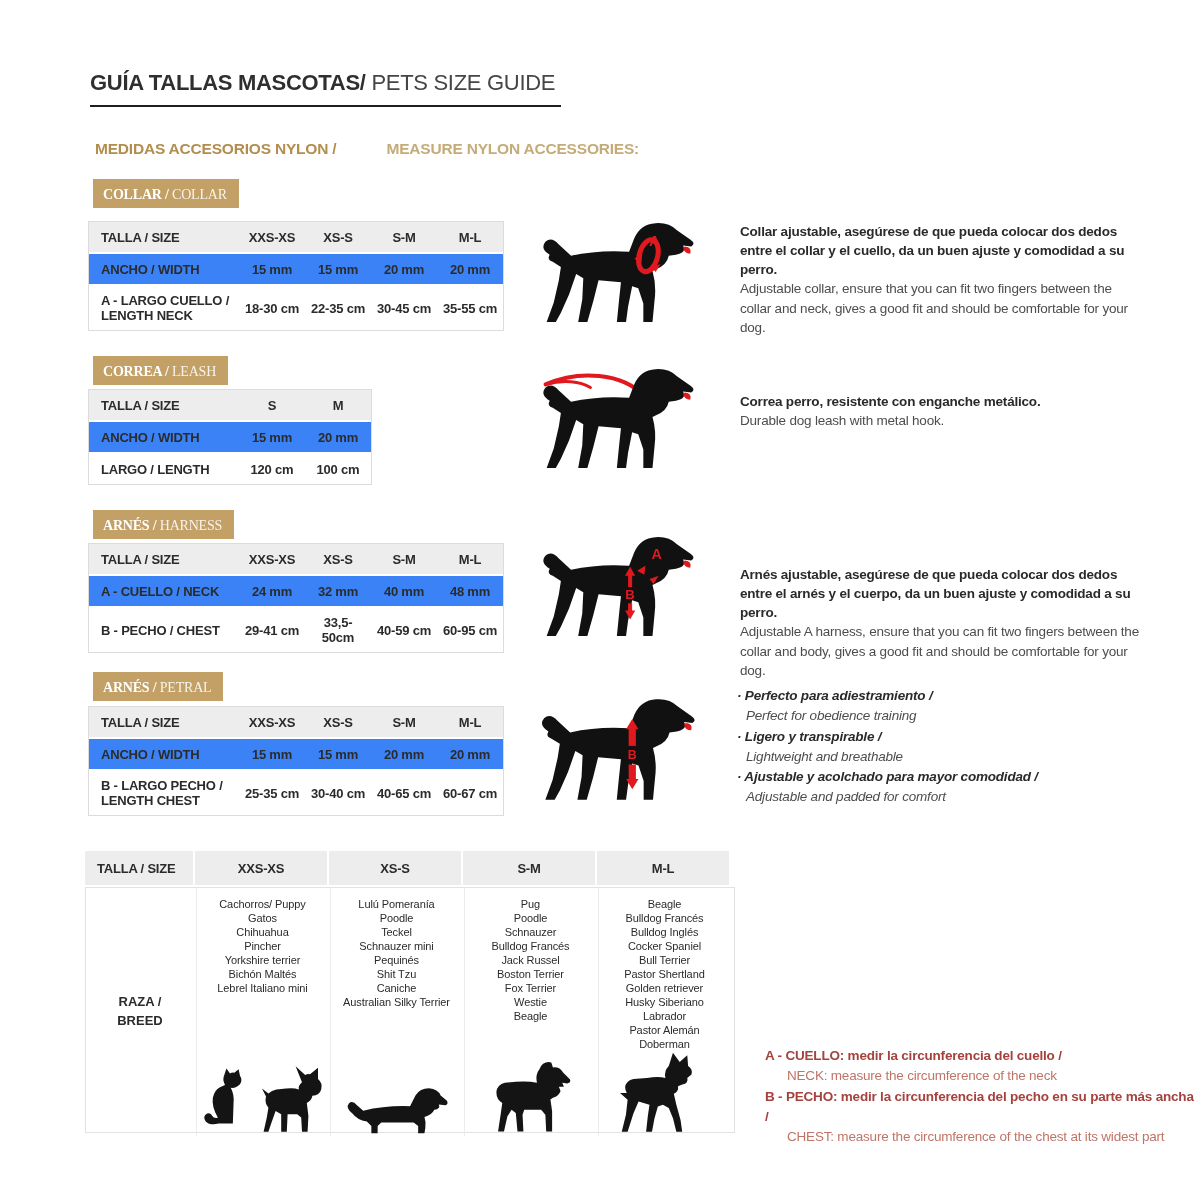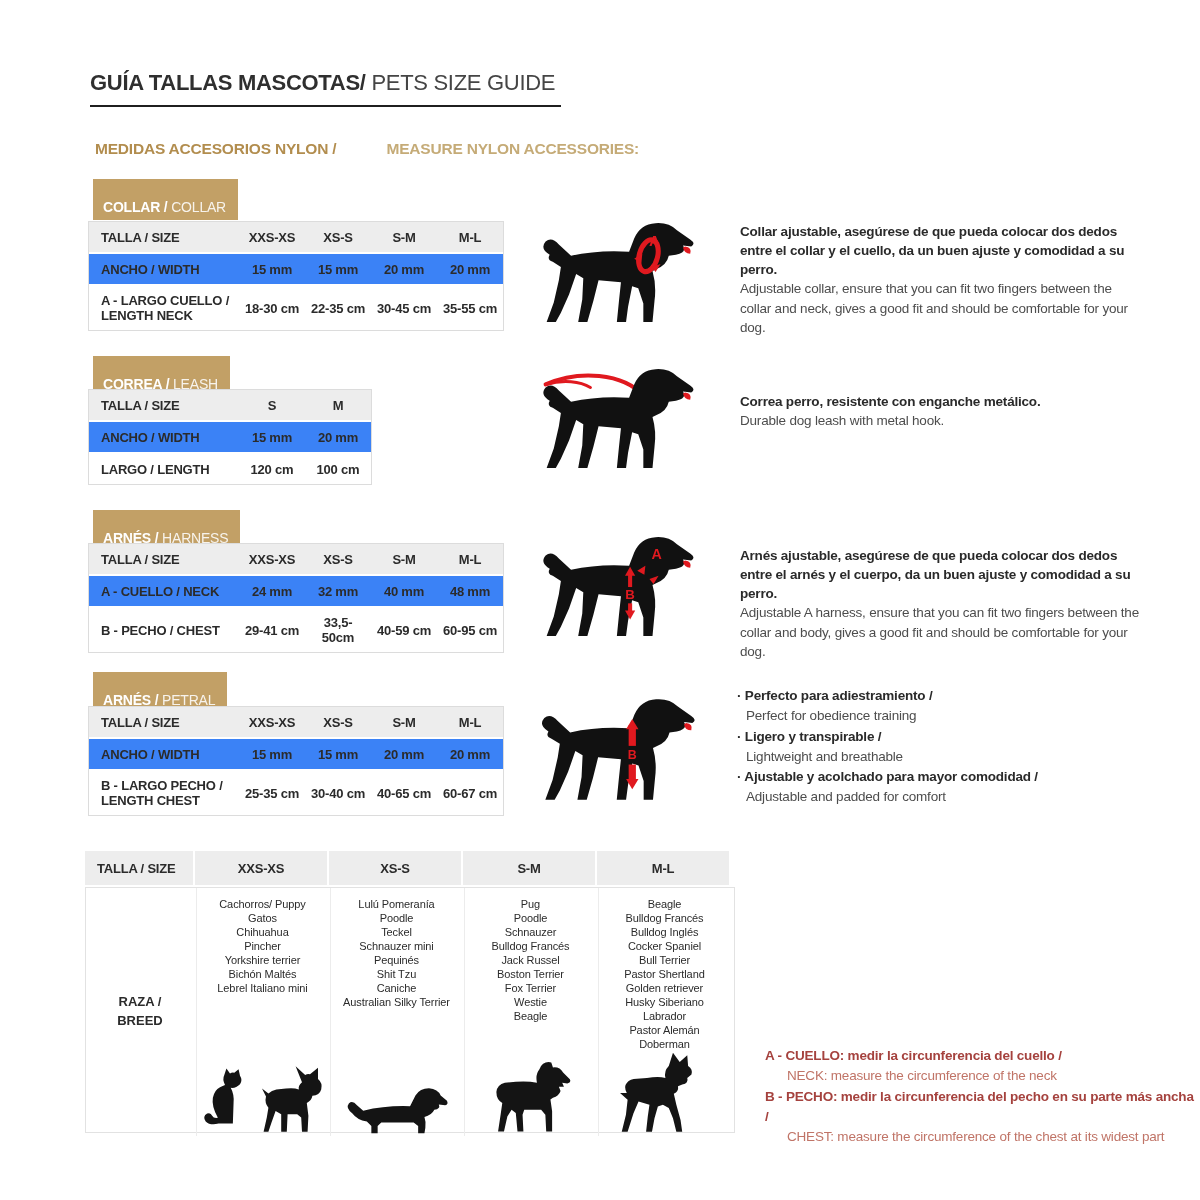--- a/index.html
+++ b/index.html
@@ -11,21 +11,21 @@
   .page-title { position:absolute; left:90px; top:70px; font-size:22px; font-weight:700;
                 letter-spacing:-0.3px; color:#2f2f2f; border-bottom:2px solid #1f1f1f;
                 padding-bottom:9px; padding-right:6px; white-space:nowrap; }
   .page-title .t-en { font-weight:400; color:#454545; }
   .page-subtitle { position:absolute; left:95px; top:140px; font-size:15.5px; font-weight:700;
                    letter-spacing:-0.2px; color:#b28d4e; white-space:nowrap; }
   .page-subtitle .t-en { color:#c5ab77; font-weight:700;margin-left:46px; }
 
   
   .badge { position:absolute; background:#c2a066; color:#fff; font-size:14px; font-weight:700;
-           letter-spacing:-0.2px; padding:20px 12px 5px 10px; white-space:nowrap; }
+           letter-spacing:-0.2px; padding:8px 12px 5px 10px; white-space:nowrap;font-family:Liberation Serif, serif; }
   .badge .b-en { font-weight:400; opacity:.88; }
 
   
   .stable { position:absolute; display:grid; row-gap:2px; background:#fff;
             border:1px solid #dcdcdc; padding:0; }
   .strow { display:grid; column-gap:0; }
   .cols5 { grid-template-columns:150px repeat(4,66px); }
   .cols3 { grid-template-columns:150px repeat(2,66px); }
   .strow > div { display:flex; align-items:center; justify-content:center; text-align:center;
                  font-weight:700; font-size:13px; letter-spacing:-0.2px; color:#2b2b2b;
@@ -199,21 +199,21 @@
     <path d="M98,42 l8,-5 -1,9 Z" fill="#e0191f"></path>
     <path d="M110,50 l9,-3 -5,8 Z" fill="#e0191f"></path>
     <text x="117" y="30" font-size="14" font-weight="bold" fill="#e0191f" text-anchor="middle">A</text>
     <path d="M91,38 l-5,9 10,0 Z" fill="#e0191f"></path>
     <path d="M91,44 L91,58" stroke="#e0191f" stroke-width="4"></path>
     <text x="91" y="70" font-size="13" font-weight="bold" fill="#e0191f" text-anchor="middle">B</text>
     <path d="M91,74 L91,84" stroke="#e0191f" stroke-width="4"></path>
     <path d="M91,90 l-5,-9 10,0 Z" fill="#e0191f"></path>
   </svg>
 
-  <div class="desc" style="left:740px; top:546px;">
+  <div class="desc" style="left:740px; top:565px;">
     <span class="d-es">Arnés ajustable, asegúrese de que pueda colocar dos dedos entre el arnés y el cuerpo, da un buen ajuste y comodidad a su perro.</span><br>
     <span class="d-en">Adjustable A harness, ensure that you can fit two fingers between the collar and body, gives a good fit and should be comfortable for your dog.</span>
   </div>
 
   <div class="badge" style="left:93px; top:672px;">
     <span class="b-es">ARNÉS /</span><span class="b-en"> PETRAL</span>
   </div>
 
   <div class="stable" style="left:88px; top:706px;">
     <div class="strow cols5 r-head">
@@ -241,21 +241,21 @@
 
   <svg class="dogfig" style="left:535px; top:690px;" width="178" height="118" viewBox="0 0 170 114">
     <use href="#dog-body"></use>
     <path d="M93,28 l-6,10 12,0 Z" fill="#e0191f"></path>
     <path d="M93,34 L93,54" stroke="#e0191f" stroke-width="7"></path>
     <text x="93" y="67" font-size="12" font-weight="bold" fill="#e0191f" text-anchor="middle">B</text>
     <path d="M93,72 L93,90" stroke="#e0191f" stroke-width="7"></path>
     <path d="M93,96 l-6,-10 12,0 Z" fill="#e0191f"></path>
   </svg>
 
-  <div class="features" style="left:737px; top:686px;">
+  <div class="features" style="left:737px; top:686px;font-style:italic;">
     <div class="feature">
       <div class="f-es">Perfecto para adiestramiento /</div>
       <div class="f-en">Perfect for obedience training</div>
     </div>
     <div class="feature">
       <div class="f-es">Ligero y transpirable /</div>
       <div class="f-en">Lightweight and breathable</div>
     </div>
     <div class="feature">
       <div class="f-es">Ajustable y acolchado para mayor comodidad /</div>

